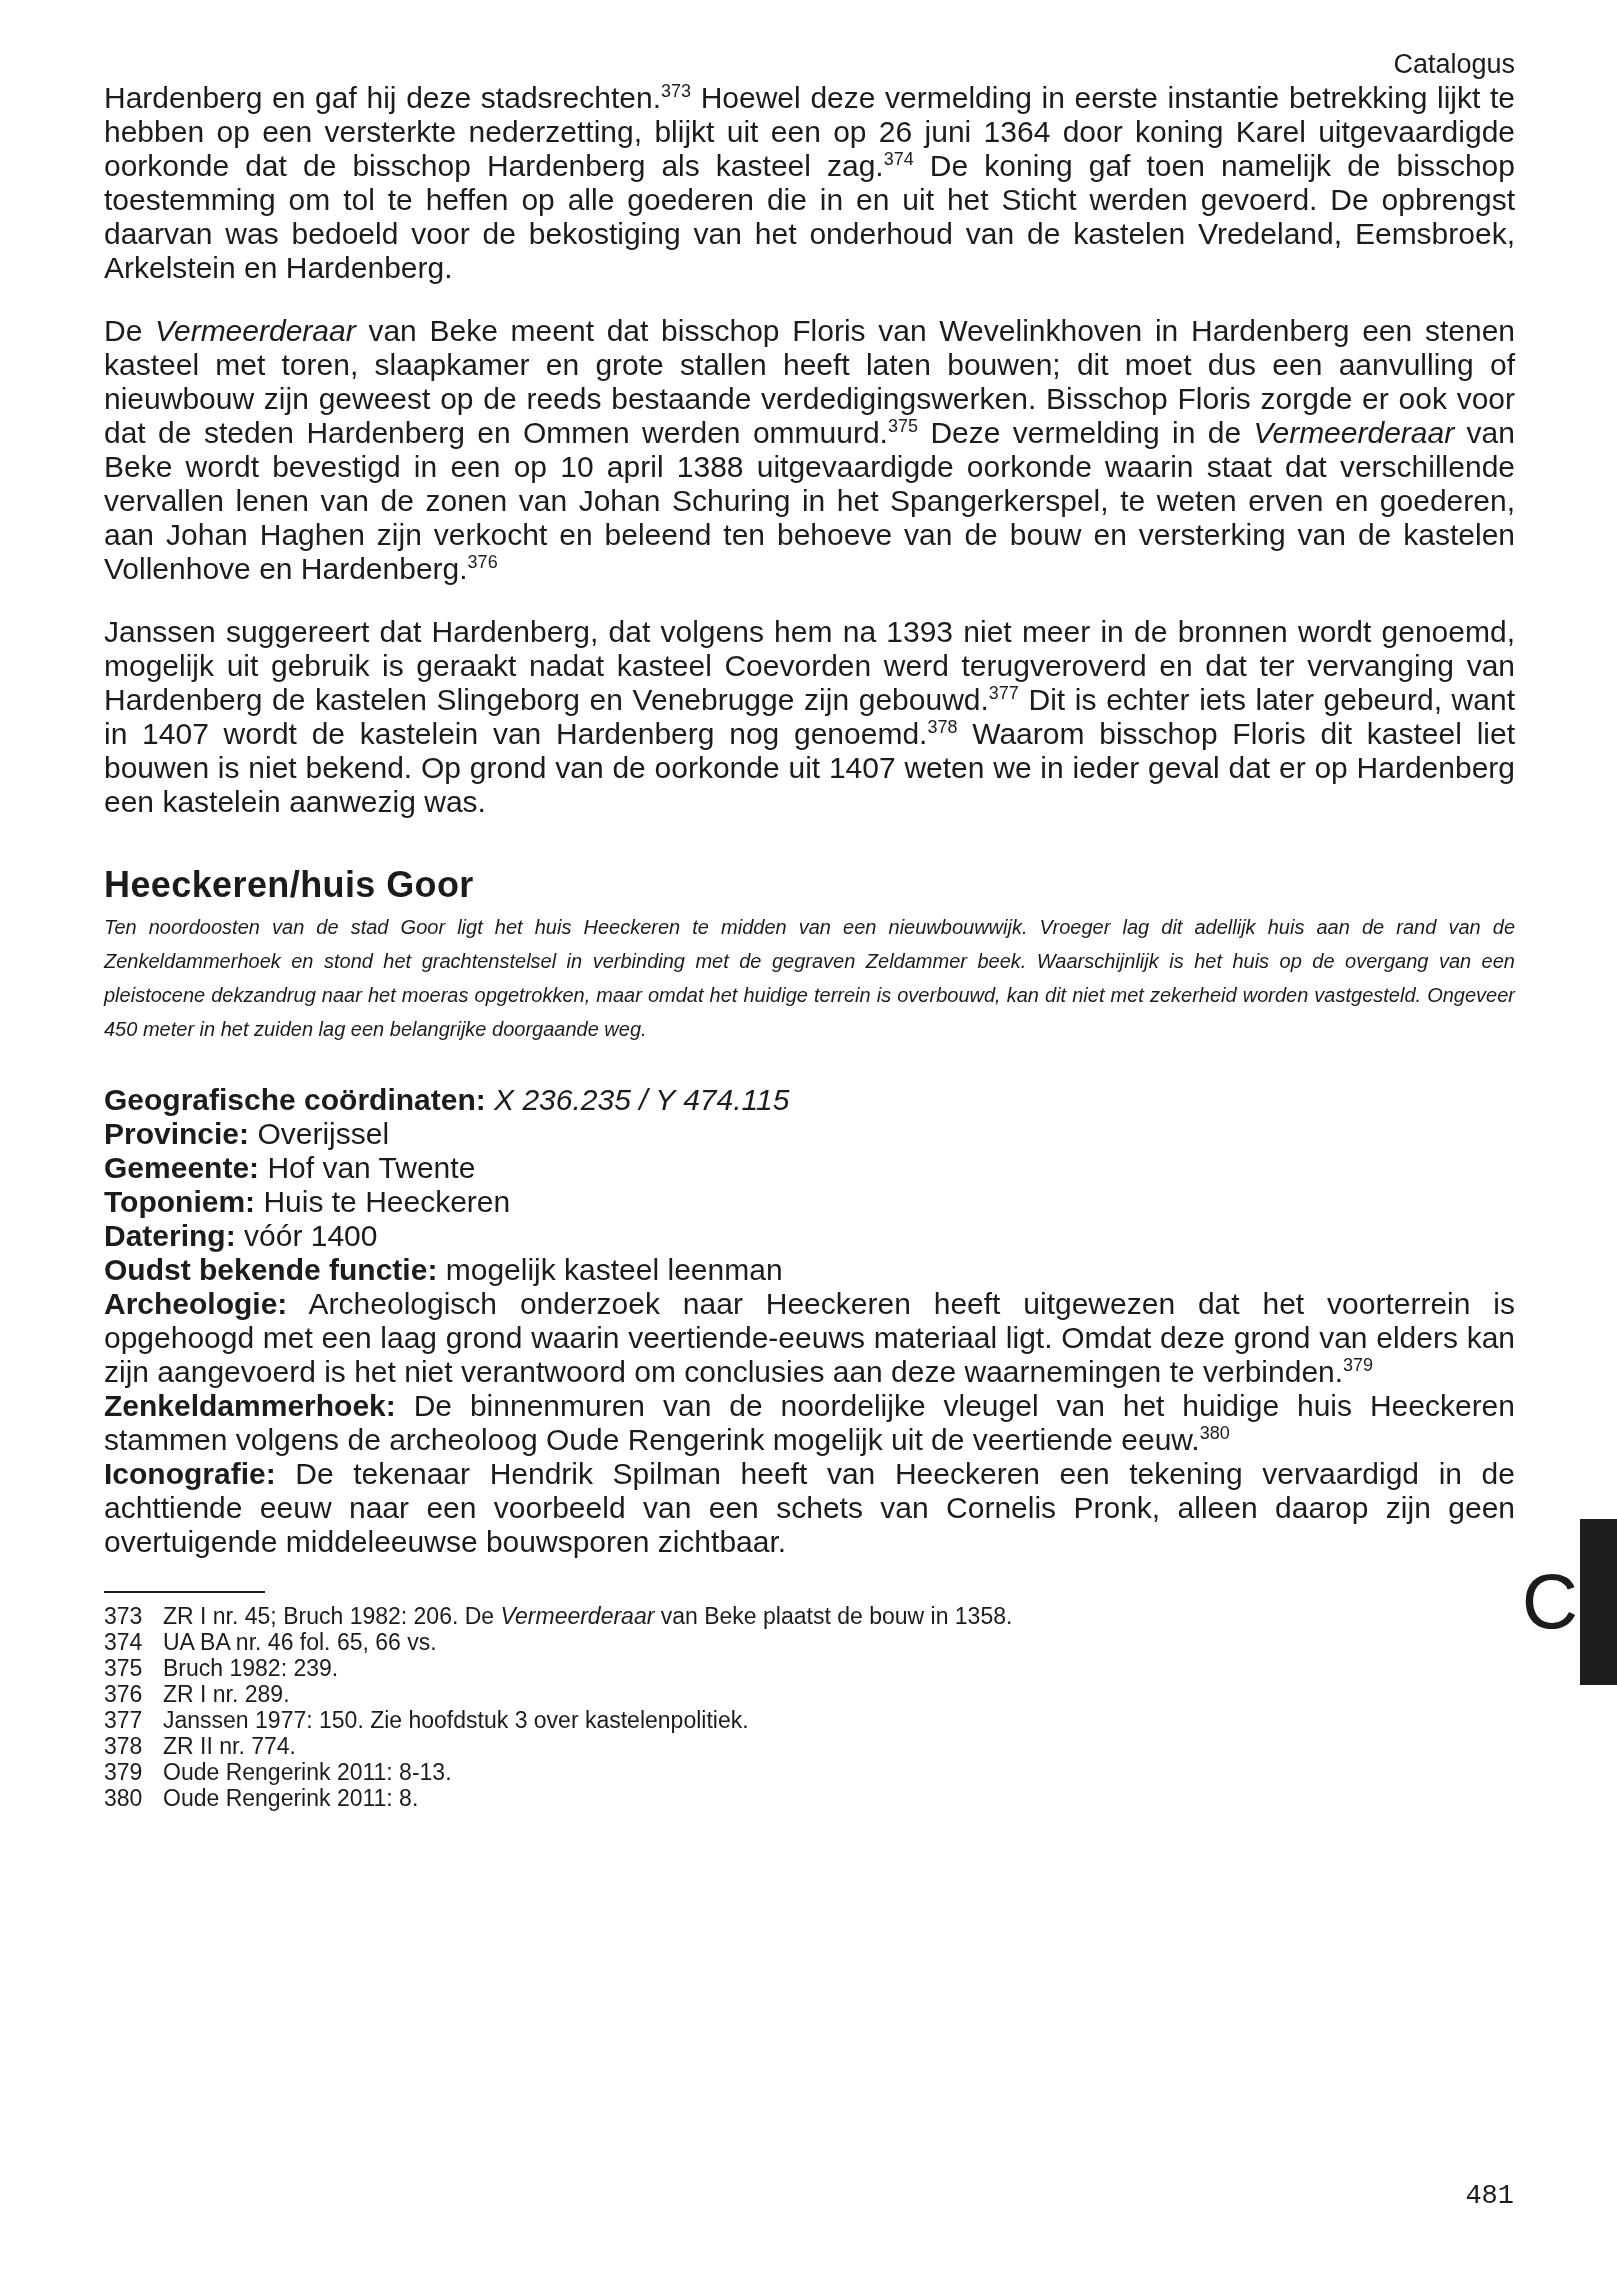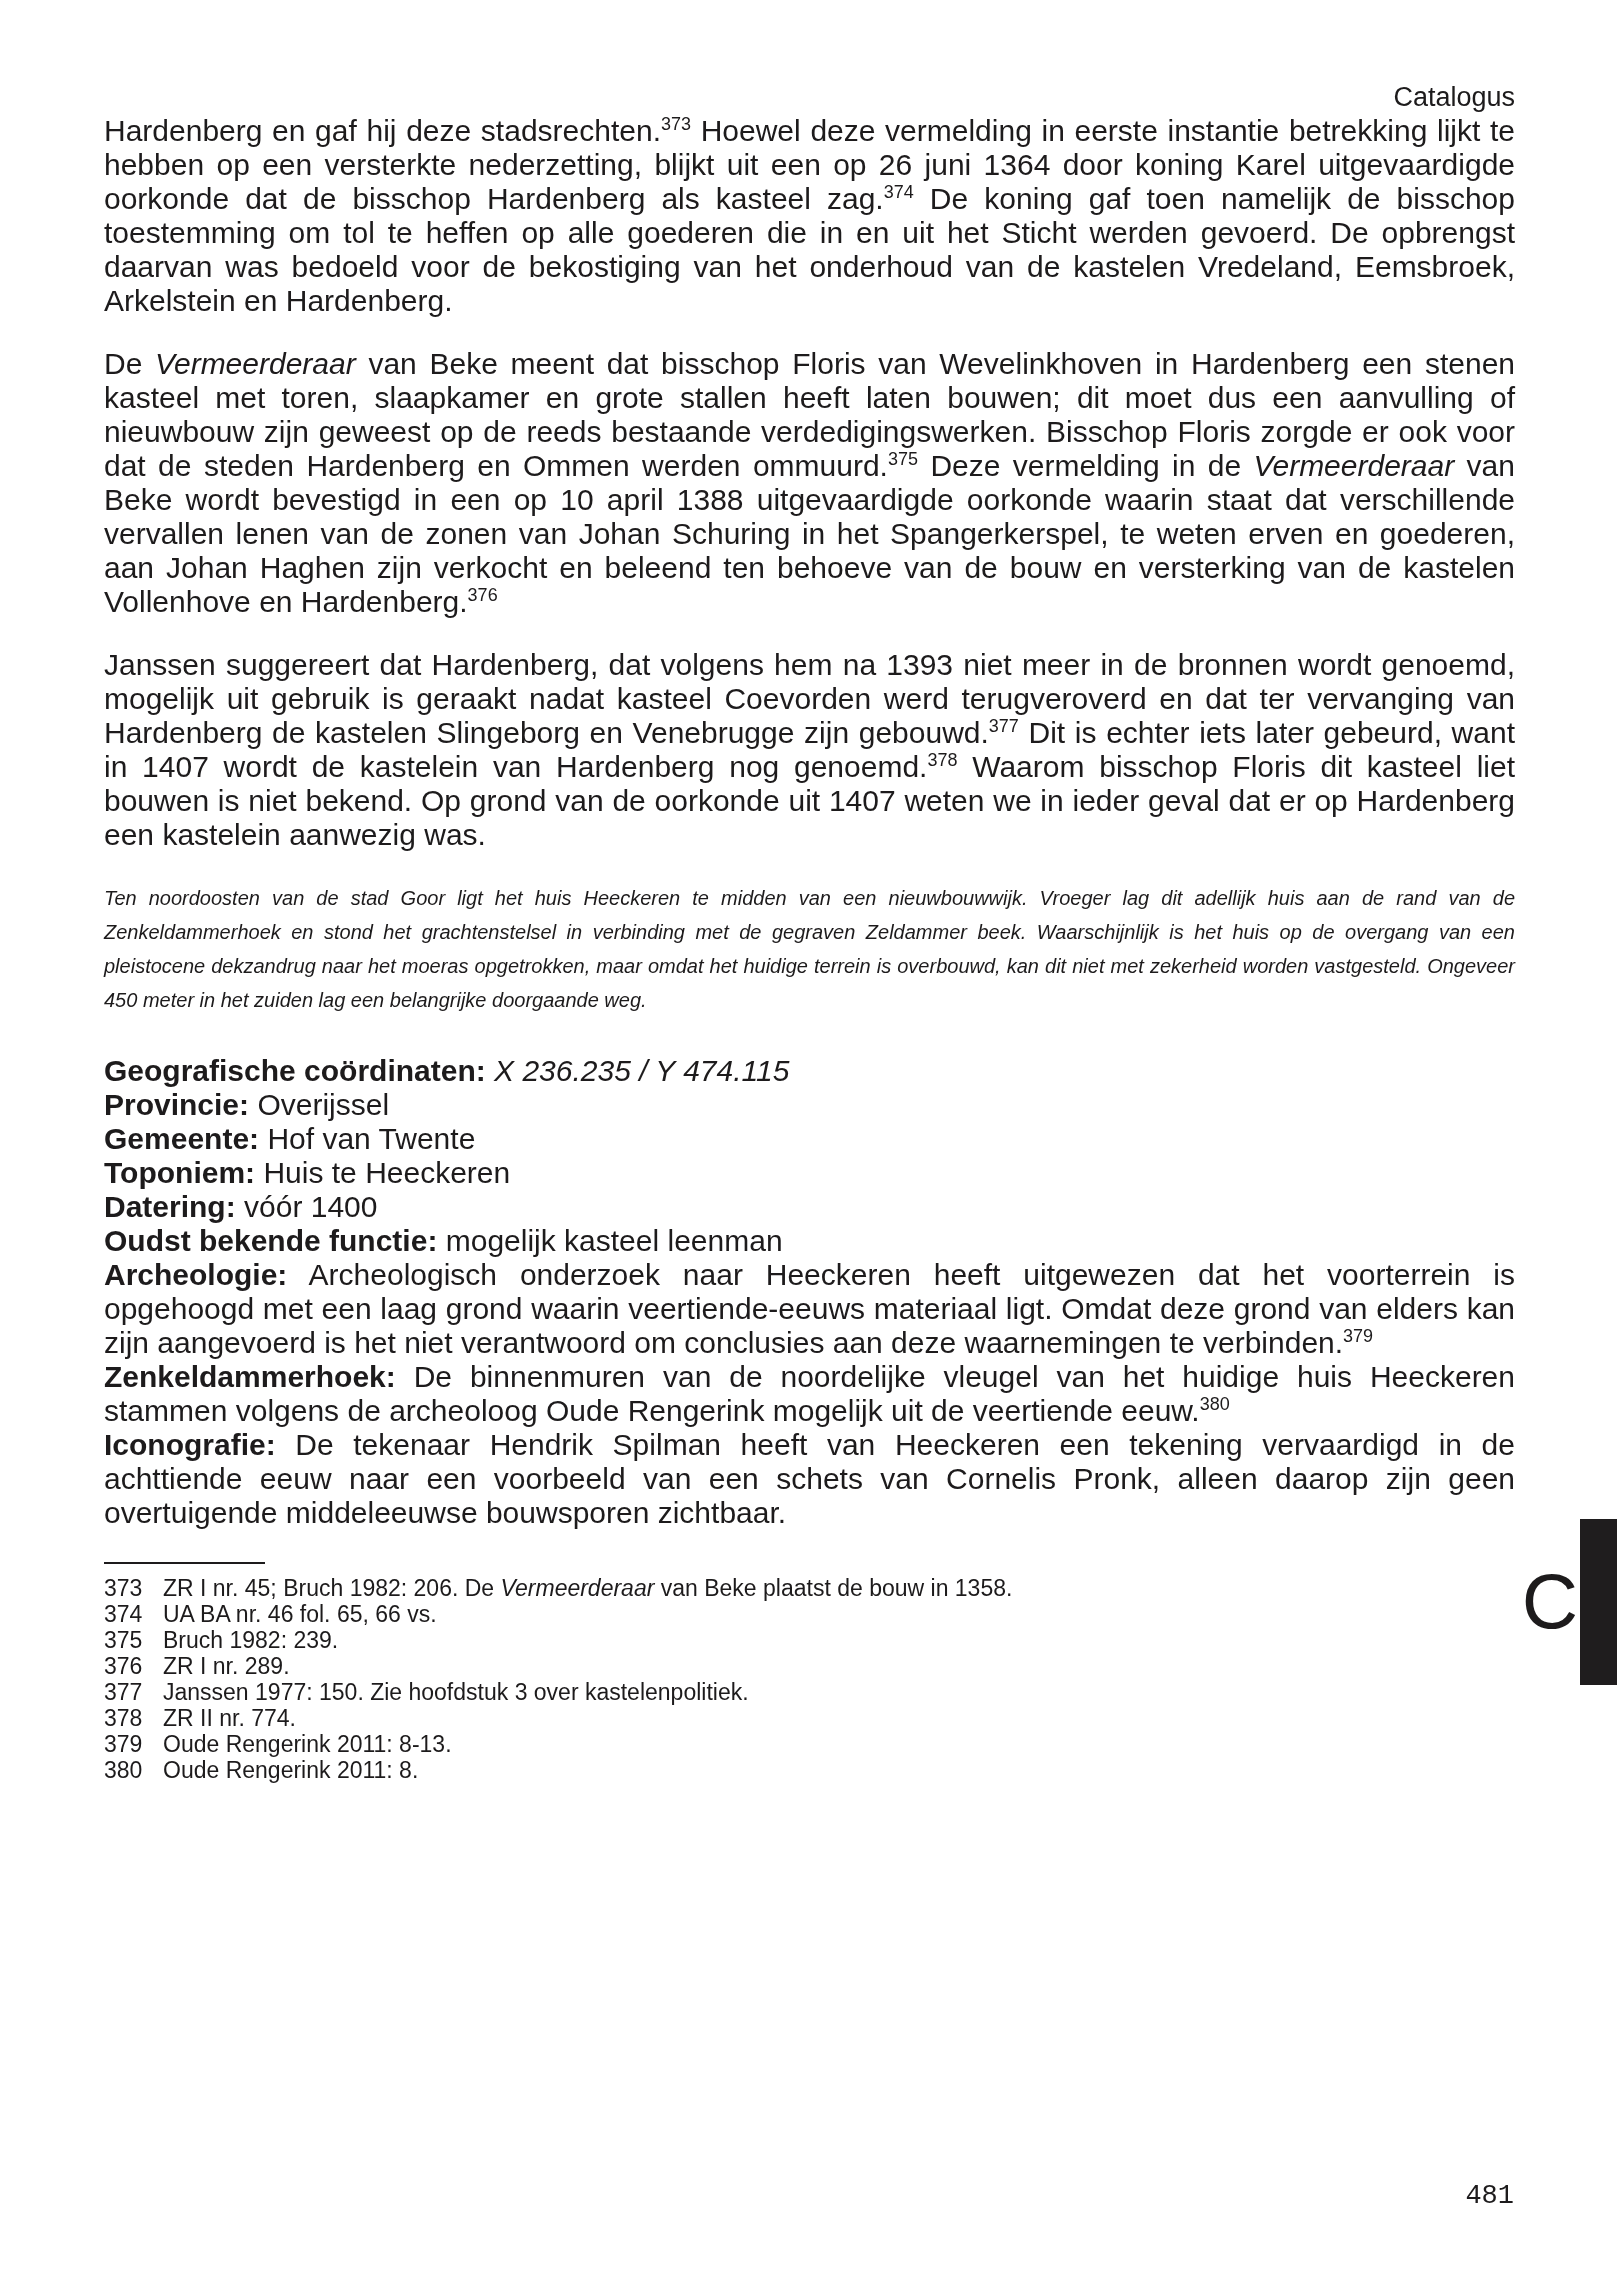--- a/index.html
+++ b/index.html
@@ -8,21 +8,21 @@
     position:relative;
     width:1618px; height:2284px;
     box-sizing:border-box;
     background:var(--background,#ffffff);
     color:var(--text,#1d1b1c);
     font-family:"Liberation Sans","DejaVu Sans",sans-serif;
     padding:0 103px 0 104px;
     overflow:hidden;
   }
   .running-head {
-    padding-top:81px;
+    padding-top:48px;
     text-align:right;
     font-size:27px;
     line-height:33px;
   }
   .body-par {
     font-size:30px;
     line-height:34px;
     text-align:justify;
     margin:0 0 29px 0;
   }
@@ -94,20 +94,21 @@
 <body>
 
 <div class="page">
 
   <div class="running-head">Catalogus</div>
 
   <p class="body-par first"><span>Hardenberg en gaf hij deze stadsrechten.</span><sup>373</sup><span> Hoewel deze vermelding in eerste instantie betrekking lijkt te hebben op een versterkte nederzetting, blijkt uit een op 26 juni 1364 door koning Karel uitgevaardigde oorkonde dat de bisschop Hardenberg als kasteel zag.</span><sup>374</sup><span> De koning gaf toen namelijk de bisschop toestemming om tol te heffen op alle goederen die in en uit het Sticht werden gevoerd. De opbrengst daarvan was bedoeld voor de bekostiging van het onderhoud van de kastelen Vredeland, Eemsbroek, Arkelstein en Hardenberg.</span></p>
   <p class="body-par"><span>De </span><span class="run-italic">Vermeerderaar</span><span> van Beke meent dat bisschop Floris van Wevelinkhoven in Hardenberg een stenen kasteel met toren, slaapkamer en grote stallen heeft laten bouwen; dit moet dus een aanvulling of nieuwbouw zijn geweest op de reeds bestaande verdedigingswerken. Bisschop Floris zorgde er ook voor dat de steden Hardenberg en Ommen werden ommuurd.</span><sup>375</sup><span> Deze vermelding in de </span><span class="run-italic">Vermeerderaar</span><span> van Beke wordt bevestigd in een op 10 april 1388 uitgevaardigde oorkonde waarin staat dat verschillende vervallen lenen van de zonen van Johan Schuring in het Spangerkerspel, te weten erven en goederen, aan Johan Haghen zijn verkocht en beleend ten behoeve van de bouw en versterking van de kastelen Vollenhove en Hardenberg.</span><sup>376</sup></p>
   <p class="body-par"><span>Janssen suggereert dat Hardenberg, dat volgens hem na 1393 niet meer in de bronnen wordt genoemd, mogelijk uit gebruik is geraakt nadat kasteel Coevorden werd terugveroverd en dat ter vervanging van Hardenberg de kastelen Slingeborg en Venebrugge zijn gebouwd.</span><sup>377</sup><span> Dit is echter iets later gebeurd, want in 1407 wordt de kastelein van Hardenberg nog genoemd.</span><sup>378</sup><span> Waarom bisschop Floris dit kasteel liet bouwen is niet bekend. Op grond van de oorkonde uit 1407 weten we in ieder geval dat er op Hardenberg een kastelein aanwezig was.</span></p>
 
+  <h2 class="section-title">Heeckeren/huis Goor</h2>
   <p class="section-intro">Ten noordoosten van de stad Goor ligt het huis Heeckeren te midden van een nieuwbouwwijk. Vroeger lag dit adellijk huis aan de rand van de Zenkeldammerhoek en stond het grachtenstelsel in verbinding met de gegraven Zeldammer beek. Waarschijnlijk is het huis op de overgang van een pleistocene dekzandrug naar het moeras opgetrokken, maar omdat het huidige terrein is overbouwd, kan dit niet met zekerheid worden vastgesteld. Ongeveer 450 meter in het zuiden lag een belangrijke doorgaande weg.</p>
 
   <div class="fields">
     <p class="field"><span class="field-label">Geografische coördinaten:</span> <span><span class="run-italic">X 236.235 / Y 474.115</span></span></p>
     <p class="field"><span class="field-label">Provincie:</span> <span><span>Overijssel</span></span></p>
     <p class="field"><span class="field-label">Gemeente:</span> <span><span>Hof van Twente</span></span></p>
     <p class="field"><span class="field-label">Toponiem:</span> <span><span>Huis te Heeckeren</span></span></p>
     <p class="field"><span class="field-label">Datering:</span> <span><span>vóór 1400</span></span></p>
     <p class="field"><span class="field-label">Oudst bekende functie:</span> <span><span>mogelijk kasteel leenman</span></span></p>
     <p class="field"><span class="field-label">Archeologie:</span> <span><span>Archeologisch onderzoek naar Heeckeren heeft uitgewezen dat het voorterrein is opgehoogd met een laag grond waarin veertiende-eeuws materiaal ligt. Omdat deze grond van elders kan zijn aangevoerd is het niet verantwoord om conclusies aan deze waarnemingen te verbinden.</span><sup>379</sup></span></p>

